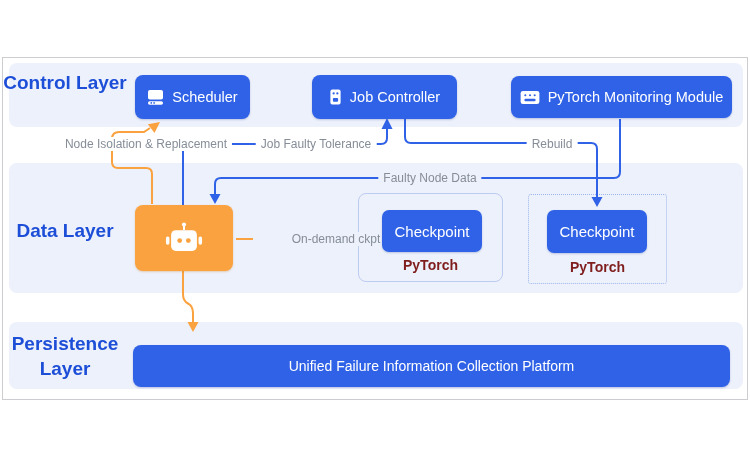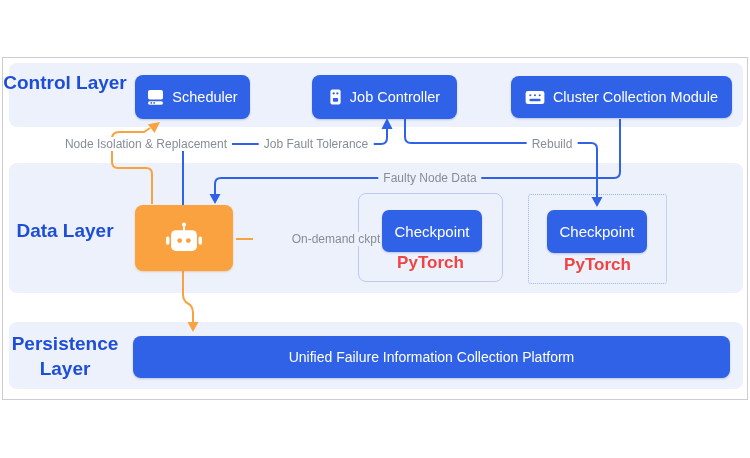--- a/index.html
+++ b/index.html
@@ -34,21 +34,21 @@
   .agent{
     position:absolute;left:135px;top:205px;width:98px;height:66px;background:#f9a23f;
     border-radius:8px;display:flex;align-items:center;justify-content:center;z-index:4;
     box-shadow:0 1px 2px rgba(200,120,20,0.3);
   }
   .ckpt-container{position:absolute;box-sizing:border-box;z-index:1;}
   .ckpt-container.solid{left:358px;top:193px;width:145px;height:89px;border:1.5px solid #bccbf0;border-radius:8px;}
   .ckpt-container.dotted{left:528px;top:194px;width:139px;height:90px;border:1.5px dotted #9bb6ee;border-radius:3px;}
   .framework-label{
     position:absolute;left:0;right:0;bottom:8px;text-align:center;
-    color:#ef4444;font-size:17px;font-weight:bold;
+    color:#7f1d1d;font-size:14px;font-weight:bold;
   }
   .edge-label{
     position:absolute;transform:translate(-50%,-50%);white-space:nowrap;
     color:#868d98;font-size:12px;line-height:14px;padding:0 5px;z-index:3;margin-left:36px;
   }
   .edge-label.on-white{background:#ffffff;}
   .edge-label.on-band{background:#edf1fb;}
   #wires{position:absolute;left:0;top:0;z-index:2;}
 </style>
 </head>
@@ -88,21 +88,21 @@
     <polygon points="160,122 154.5,133 147.9,124.2" fill="#f9a23f"></polygon>
 
     <path d="M236,239 H253 M344,239 H369" fill="none" stroke="#f9a23f" stroke-width="2"></path>
     <polygon points="379,239 369,233.5 369,244.5" fill="#f9a23f"></polygon>
 
     <path d="M183,271 V294 Q183,301 188,303.5 Q193,306 193,313 V323" fill="none" stroke="#f9a23f" stroke-width="2"></path>
     <polygon points="193,332 187.5,322 198.5,322" fill="#f9a23f"></polygon>
   </svg>
 
   <div class="edge-label on-white" style="left:110px;top:144px;">Node Isolation &amp; Replacement</div>
-  <div class="edge-label on-white" style="left:280px;top:144px;">Job Fault Tolerance</div>
+  <div class="edge-label on-white" style="left:280px;top:144px;">Job Faulty Tolerance</div>
   <div class="edge-label on-white" style="left:516px;top:144px;">Rebuild</div>
   <div class="edge-label on-band" style="left:394px;top:178px;">Faulty Node Data</div>
   <div class="edge-label on-band" style="left:300px;top:239px;">On-demand ckpt</div>
 
   <div class="node" style="left:135px;top:75px;width:115px;height:44px;">
     <svg class="ic" width="17" height="15" viewBox="0 0 18 16">
       <rect x="1" y="0" width="16" height="10" rx="2" fill="#ffffff"></rect>
       <rect x="1" y="12" width="16" height="3.6" rx="1.8" fill="#ffffff"></rect>
       <circle cx="4.5" cy="13.8" r="0.9" fill="#2f62e6"></circle>
       <circle cx="7.5" cy="13.8" r="0.9" fill="#2f62e6"></circle>
@@ -121,21 +121,21 @@
   </div>
 
   <div class="node" style="left:511px;top:76px;width:221px;height:42px;">
     <svg class="ic" width="20" height="15" viewBox="0 0 20 16">
       <rect x="0" y="1" width="20" height="14" rx="2.5" fill="#ffffff"></rect>
       <circle cx="5" cy="5.6" r="1.1" fill="#2f62e6"></circle>
       <circle cx="10" cy="5.6" r="1.1" fill="#2f62e6"></circle>
       <circle cx="15" cy="5.6" r="1.1" fill="#2f62e6"></circle>
       <rect x="4" y="9.4" width="12" height="2.6" rx="1.3" fill="#2f62e6"></rect>
     </svg>
-    <span>Cluster Collection Module</span>
+    <span>PyTorch Monitoring Module</span>
   </div>
 
   <div class="agent">
     <svg width="38" height="33" viewBox="0 0 36 32">
       <rect x="17" y="2" width="2" height="6" fill="#ffffff"></rect>
       <circle cx="18" cy="2.4" r="2" fill="#ffffff"></circle>
       <rect x="0.5" y="14" width="3.4" height="8" rx="1.6" fill="#ffffff"></rect>
       <rect x="32.1" y="14" width="3.4" height="8" rx="1.6" fill="#ffffff"></rect>
       <rect x="5.5" y="8" width="25" height="20" rx="4.5" fill="#ffffff"></rect>
       <circle cx="13.8" cy="18" r="2.3" fill="#f9a23f"></circle>
@@ -144,17 +144,17 @@
   </div>
 
   <div class="node" style="left:382px;top:210px;width:100px;height:42px;font-size:15px;border-radius:7px;">
     <span>Checkpoint</span>
   </div>
 
   <div class="node" style="left:547px;top:210px;width:100px;height:43px;font-size:15px;border-radius:7px;">
     <span>Checkpoint</span>
   </div>
 
-  <div class="node" style="left:133px;top:336px;width:597px;height:42px;font-size:14px;">
+  <div class="node" style="left:133px;top:345px;width:597px;height:42px;font-size:14px;">
     <span>Unified Failure Information Collection Platform</span>
   </div>
 
 </div>
 
 </body></html>

